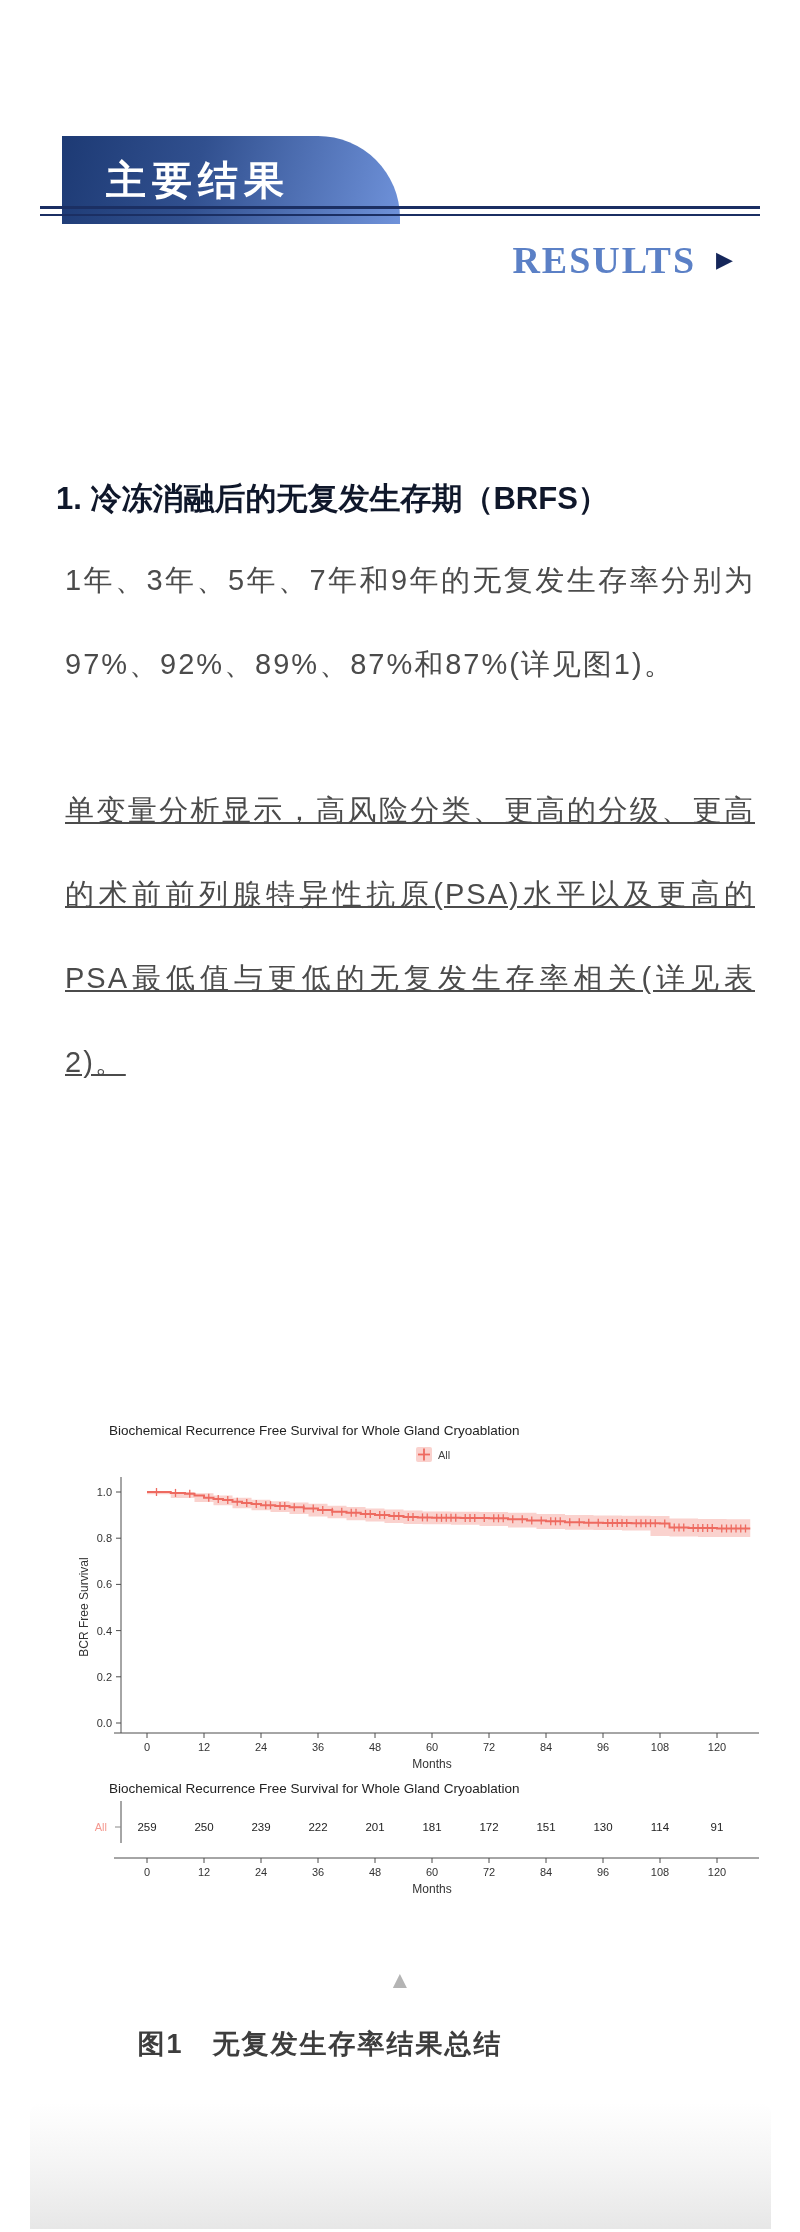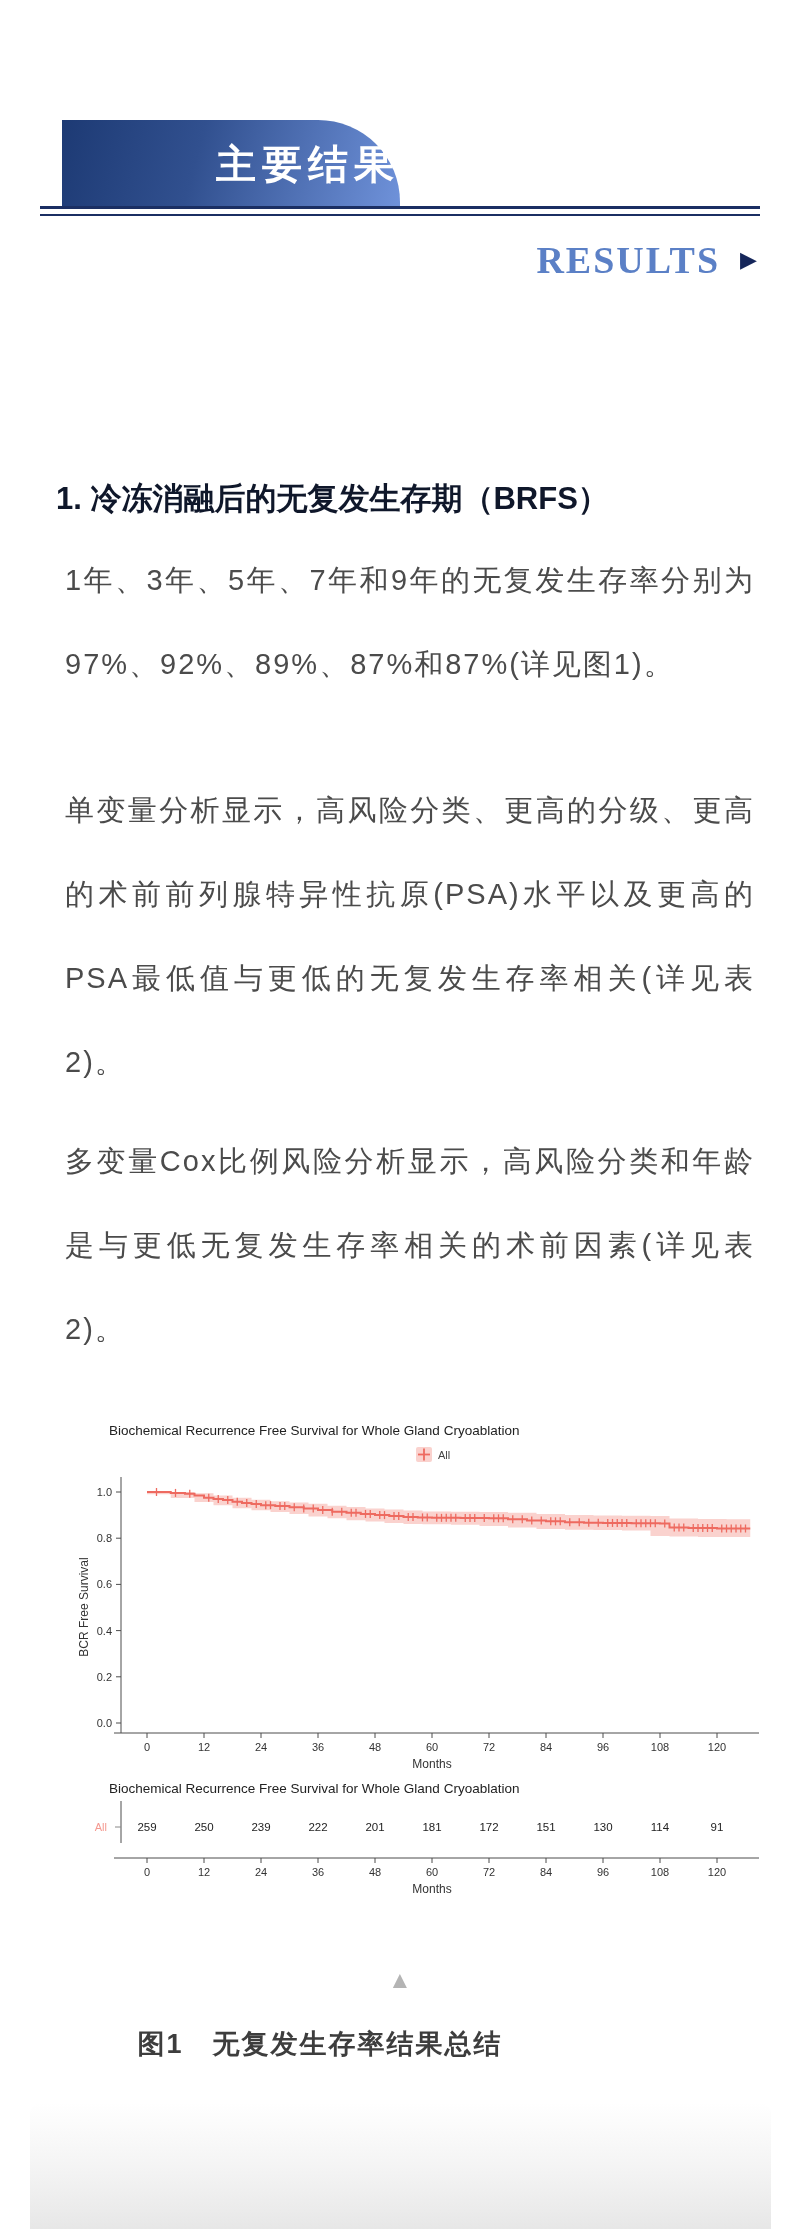--- a/index.html
+++ b/index.html
@@ -5,25 +5,25 @@
   html,body{margin:0;padding:0;background:#ffffff;}
   .page{
     position:relative;
     width:800px;height:2232px;
     background:#ffffff;
     overflow:hidden;
     font-family:"Liberation Sans", sans-serif;
   }
   
   .banner{
-    position:absolute;left:62px;top:120px;
+    position:absolute;left:62px;top:136px;
     width:338px;height:88px;
     background:linear-gradient(105deg,#1d3a74 0%,#31508f 40%,#6f92da 100%);
     border-top-right-radius:82px;
-    display:flex;align-items:center;justify-content:flex-end;
+    display:flex;align-items:center;
   }
   .banner-title{
     color:#ffffff;
     font-family:"Liberation Serif", serif;
     font-weight:bold;
     font-size:40px;
     letter-spacing:6px;
     padding-left:44px;
     white-space:nowrap;
   }
@@ -31,21 +31,21 @@
     position:absolute;left:40px;top:206px;width:720px;height:3px;
     background:#1b2f63;
   }
   .rule-thin{
     position:absolute;left:40px;top:214px;width:720px;height:2px;
     background:#1b2f63;
   }
   
   .results-row{
     position:absolute;left:0;top:238px;width:733px;
-    display:flex;justify-content:flex-end;align-items:center;padding-left:24px;
+    display:flex;justify-content:flex-end;align-items:center;
   }
   .results-label{
     font-family:"Liberation Serif", serif;
     font-weight:bold;
     font-size:38px;
     letter-spacing:2px;
     color:#5b80c6;
   }
   .results-arrow{
     color:#15265a;
@@ -61,21 +61,21 @@
   }
   .para{
     position:absolute;left:57px;width:690px;
     font-size:29px;color:#4b4b4b;
     letter-spacing:2px;
     line-height:84px;
     text-align:justify;
     margin:8px;
   }
   .para-1{top:530px;}
-  .para-2{top:760px;}
+  .para-2{top:760px;text-decoration:underline;}
   .para-3{top:1111px;}
   
   .figure-block{
     position:absolute;left:74px;top:1415px;width:690px;height:492px;
   }
   .scroll-up{
     position:absolute;left:0;top:1968px;width:800px;
     text-align:center;color:#b4b4b4;font-size:24px;line-height:1;
     cursor:pointer;
   }
@@ -105,21 +105,20 @@
 
   <div class="results-row">
     <span class="results-label">RESULTS</span>
     <span class="results-arrow">▶</span>
   </div>
 
   <div class="section-heading">1. 冷冻消融后的无复发生存期（BRFS）</div>
 
   <p class="para para-1">1年、3年、5年、7年和9年的无复发生存率分别为97%、92%、89%、87%和87%(详见图1)。</p>
   <p class="para para-2">单变量分析显示，高风险分类、更高的分级、更高的术前前列腺特异性抗原(PSA)水平以及更高的PSA最低值与更低的无复发生存率相关(详见表2)。</p>
-  <p class="para para-3">多变量Cox比例风险分析显示，高风险分类和年龄是与更低无复发生存率相关的术前因素(详见表2)。</p>
 
   <div class="figure-block">
     <svg id="km-svg" width="690" height="492" viewBox="0 0 690 492" xmlns="http://www.w3.org/2000/svg">
         <text x="35" y="20" font-size="13.5" fill="#222">Biochemical Recurrence Free Survival for Whole Gland Cryoablation</text>
         <rect x="342" y="32" width="16" height="15" rx="2" fill="#fad2ce"></rect>
         <line x1="344" y1="39.5" x2="356" y2="39.5" stroke="#ee6a60" stroke-width="1.8"></line>
         <line x1="350" y1="33.5" x2="350" y2="45.5" stroke="#ee6a60" stroke-width="1.8"></line>
         <text x="364" y="44" font-size="11" fill="#444">All</text>
         <line x1="47" y1="62" x2="47" y2="318" stroke="#4d4d4d" stroke-width="1"></line>
         <line x1="40" y1="318" x2="685" y2="318" stroke="#4d4d4d" stroke-width="1"></line>

